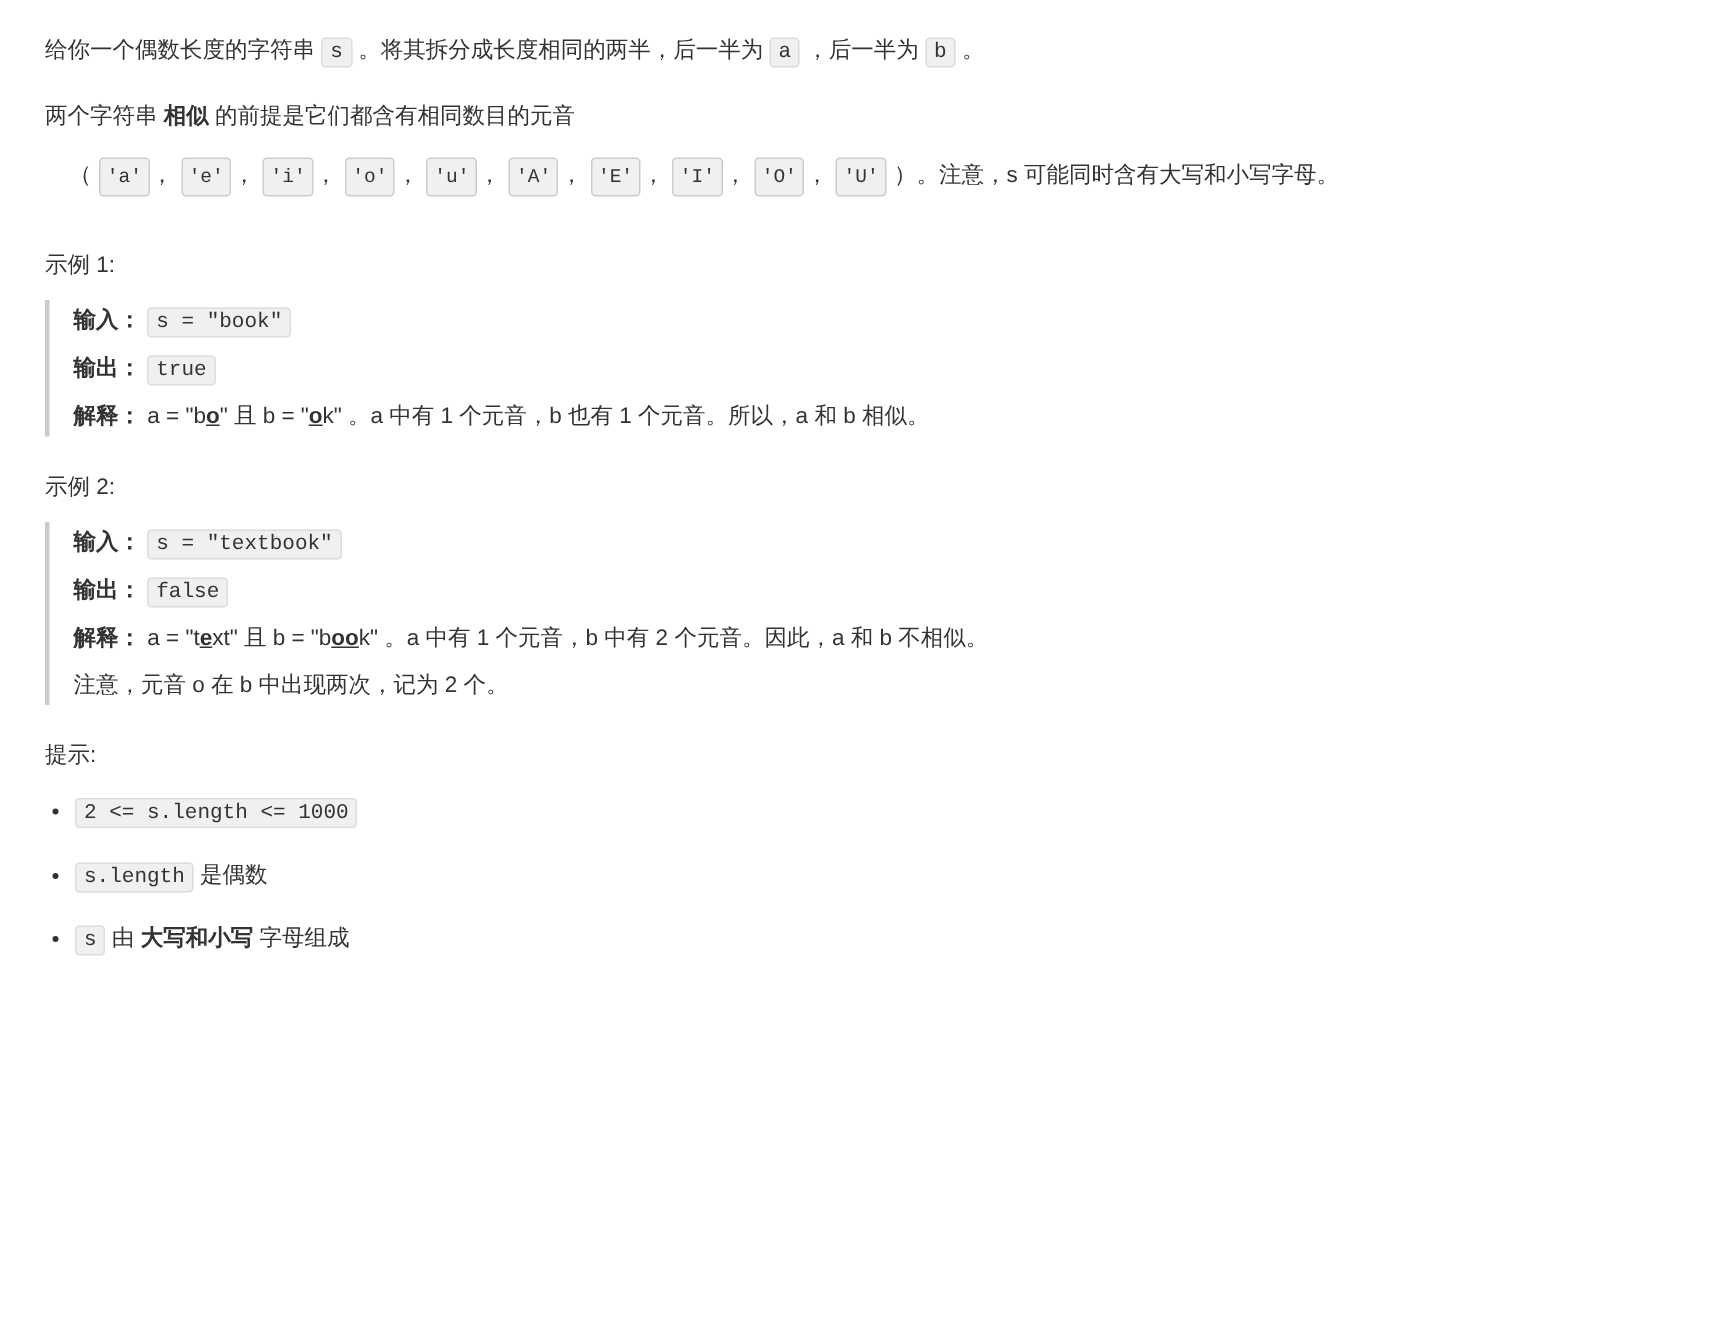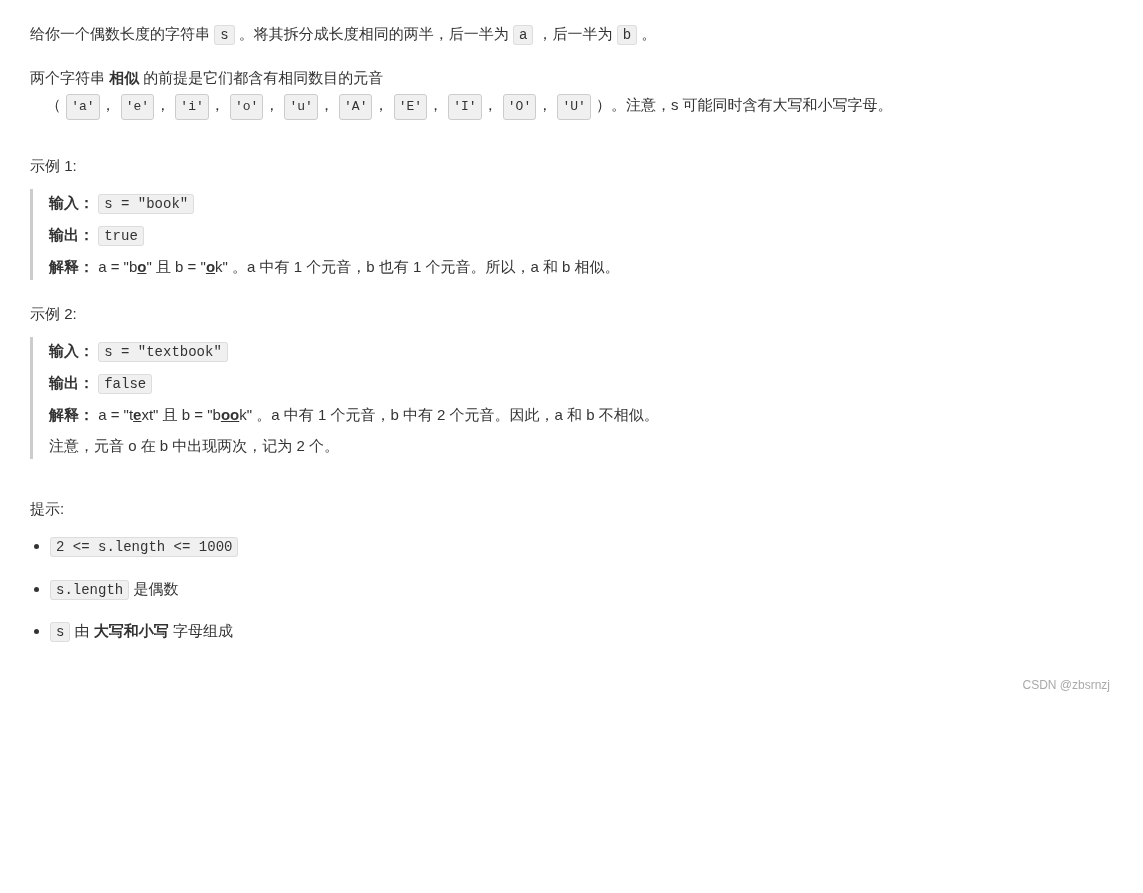--- a/index.html
+++ b/index.html
@@ -16,20 +16,21 @@
       line-height: 1.7;
       padding: 20px 30px 30px 30px;
       max-width: 1143px;
     }
 
     .content-area {
       max-width: 1080px;
     }
 
     p {
+      margin-bottom: 12px;
       line-height: 1.8;
     }
 
     code, .inline-code {
       background-color: #f0f0f0;
       border: 1px solid #ddd;
       border-radius: 3px;
       padding: 1px 5px;
       font-family: "Courier New", Consolas, monospace;
       font-size: 14px;
@@ -167,36 +168,33 @@
     </p>
     <p>
       <span class="bold">解释：</span>
       a = "t<span class="highlight-vowel">e</span>xt" 且 b = "b<span class="highlight-vowel">oo</span>k" 。a 中有 1 个元音，b 中有 2 个元音。因此，a 和 b 不相似。
     </p>
     <p>
       注意，元音 o 在 b 中出现两次，记为 2 个。
     </p>
   </div>
 
-  <div class="hints-section" style="margin-top: 36px;">
+  <div class="hints-section" style="margin-top: 20px;">
     <p class="section-title">提示:</p>
     <ul class="hint-list">
       <li>
         <code>2 &lt;= s.length &lt;= 1000</code>
       </li>
       <li>
         <code>s.length</code>
         <span>是偶数</span>
       </li>
       <li>
         <code>s</code>
         <span>由</span>
         <span class="bold">大写和小写</span>
         <span>字母组成</span>
       </li>
     </ul>
   </div>
 
-  <div class="footer">
-    <span>CSDN @zbsrnzj</span>
-  </div>
 
 </div>
 
 </body></html>

